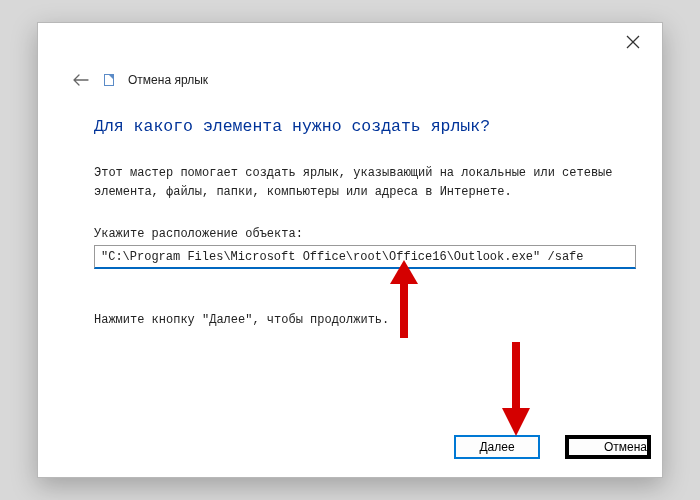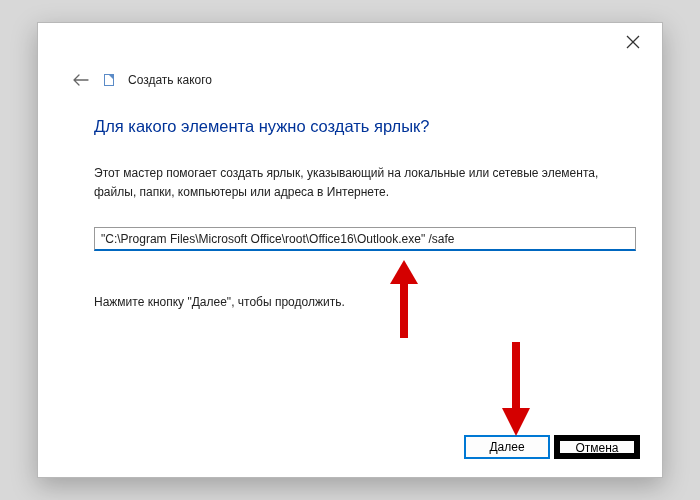--- a/index.html
+++ b/index.html
@@ -65,20 +65,21 @@
     }
     .header-title {
       color: #222;
       font-size: 12px;
     }
     .content {
       position: absolute;
       top: 94px;
       left: 56px;
       right: 26px;
+      font-family: Liberation Mono, monospace;
     }
     .heading {
       color: #003399;
       font-size: 16.5px;
       font-weight: 400;
       margin-bottom: 28px;
     }
     .description {
       color: #222;
       font-size: 12px;
@@ -116,39 +117,40 @@
       cursor: pointer;
       font-family: inherit;
     }
     .continue-text {
       font-size: 12px;
       color: #222;
     }
     .footer {
       position: absolute;
       bottom: 18px;
-      right: 22px;
-      display: flex;
-      gap: 4px;
+      right: 11px;
+      display: flex;
+      gap: 25px;
     }
     .footer button {
       width: 86px;
       height: 24px;
       font-size: 12px;
       background: #fdfdfd;
       cursor: pointer;
       font-family: inherit;
     }
     .btn-next {
       border: 1px solid #0078d4;
       outline: 1px solid #0078d4;
       outline-offset: -2px;
     }
     .btn-cancel {
-      border: 6px solid #000000;
+      border: 4px solid #000000;
+      text-align: right;
     }
     .arrow-annotation {
       position: absolute;
       pointer-events: none;
     }
     .arrow1 { left: 346px; top: 237px; }
     .arrow2 { left: 458px; top: 319px; }
   </style>
 </head>
 <body>
@@ -162,26 +164,27 @@
     </svg>
   </div>
 
   <div class="header">
     <div class="back-arrow">
       <svg width="16" height="12" viewBox="0 0 16 12">
         <path d="M6 1 L1 6 L6 11 M1 6 H15" stroke="#666" stroke-width="1.3" fill="none" stroke-linecap="round" stroke-linejoin="round"></path>
       </svg>
     </div>
     <div class="mini-icon"></div>
-    <div class="header-title">Создать какого</div>
+    <div class="header-title">Отмена ярлык</div>
   </div>
 
   <div class="content">
     <h1 class="heading">Для какого элемента нужно создать ярлык?</h1>
     <p class="description">Этот мастер помогает создать ярлык, указывающий на локальные или сетевые элемента, файлы, папки, компьютеры или адреса в Интернете.</p>
+    <div class="label">Укажите расположение объекта:</div>
     <div class="input-row">
       <input type="text" class="text-input" value="&quot;C:\Program Files\Microsoft Office\root\Office16\Outlook.exe&quot; /safe" style="">
     </div>
     <p class="continue-text">Нажмите кнопку "Далее", чтобы продолжить.</p>
   </div>
 
   <div class="footer">
     <button class="btn-next">Далее</button>
     <button class="btn-cancel">Отмена</button>
   </div>

